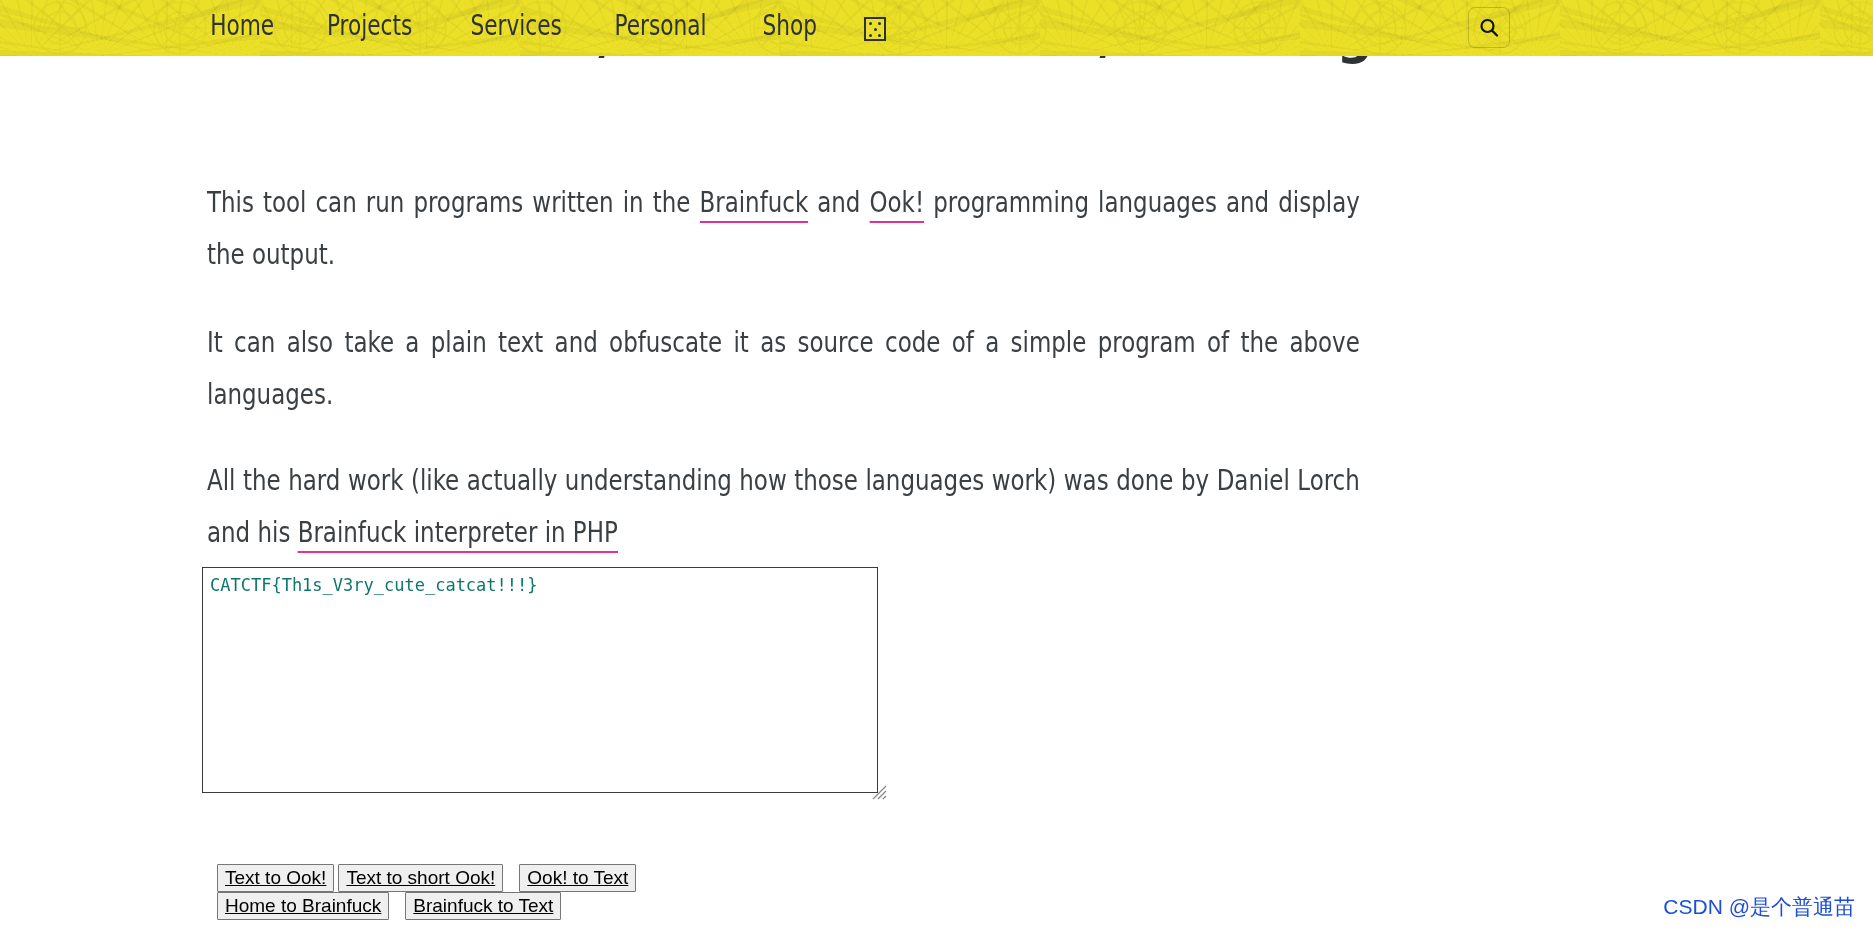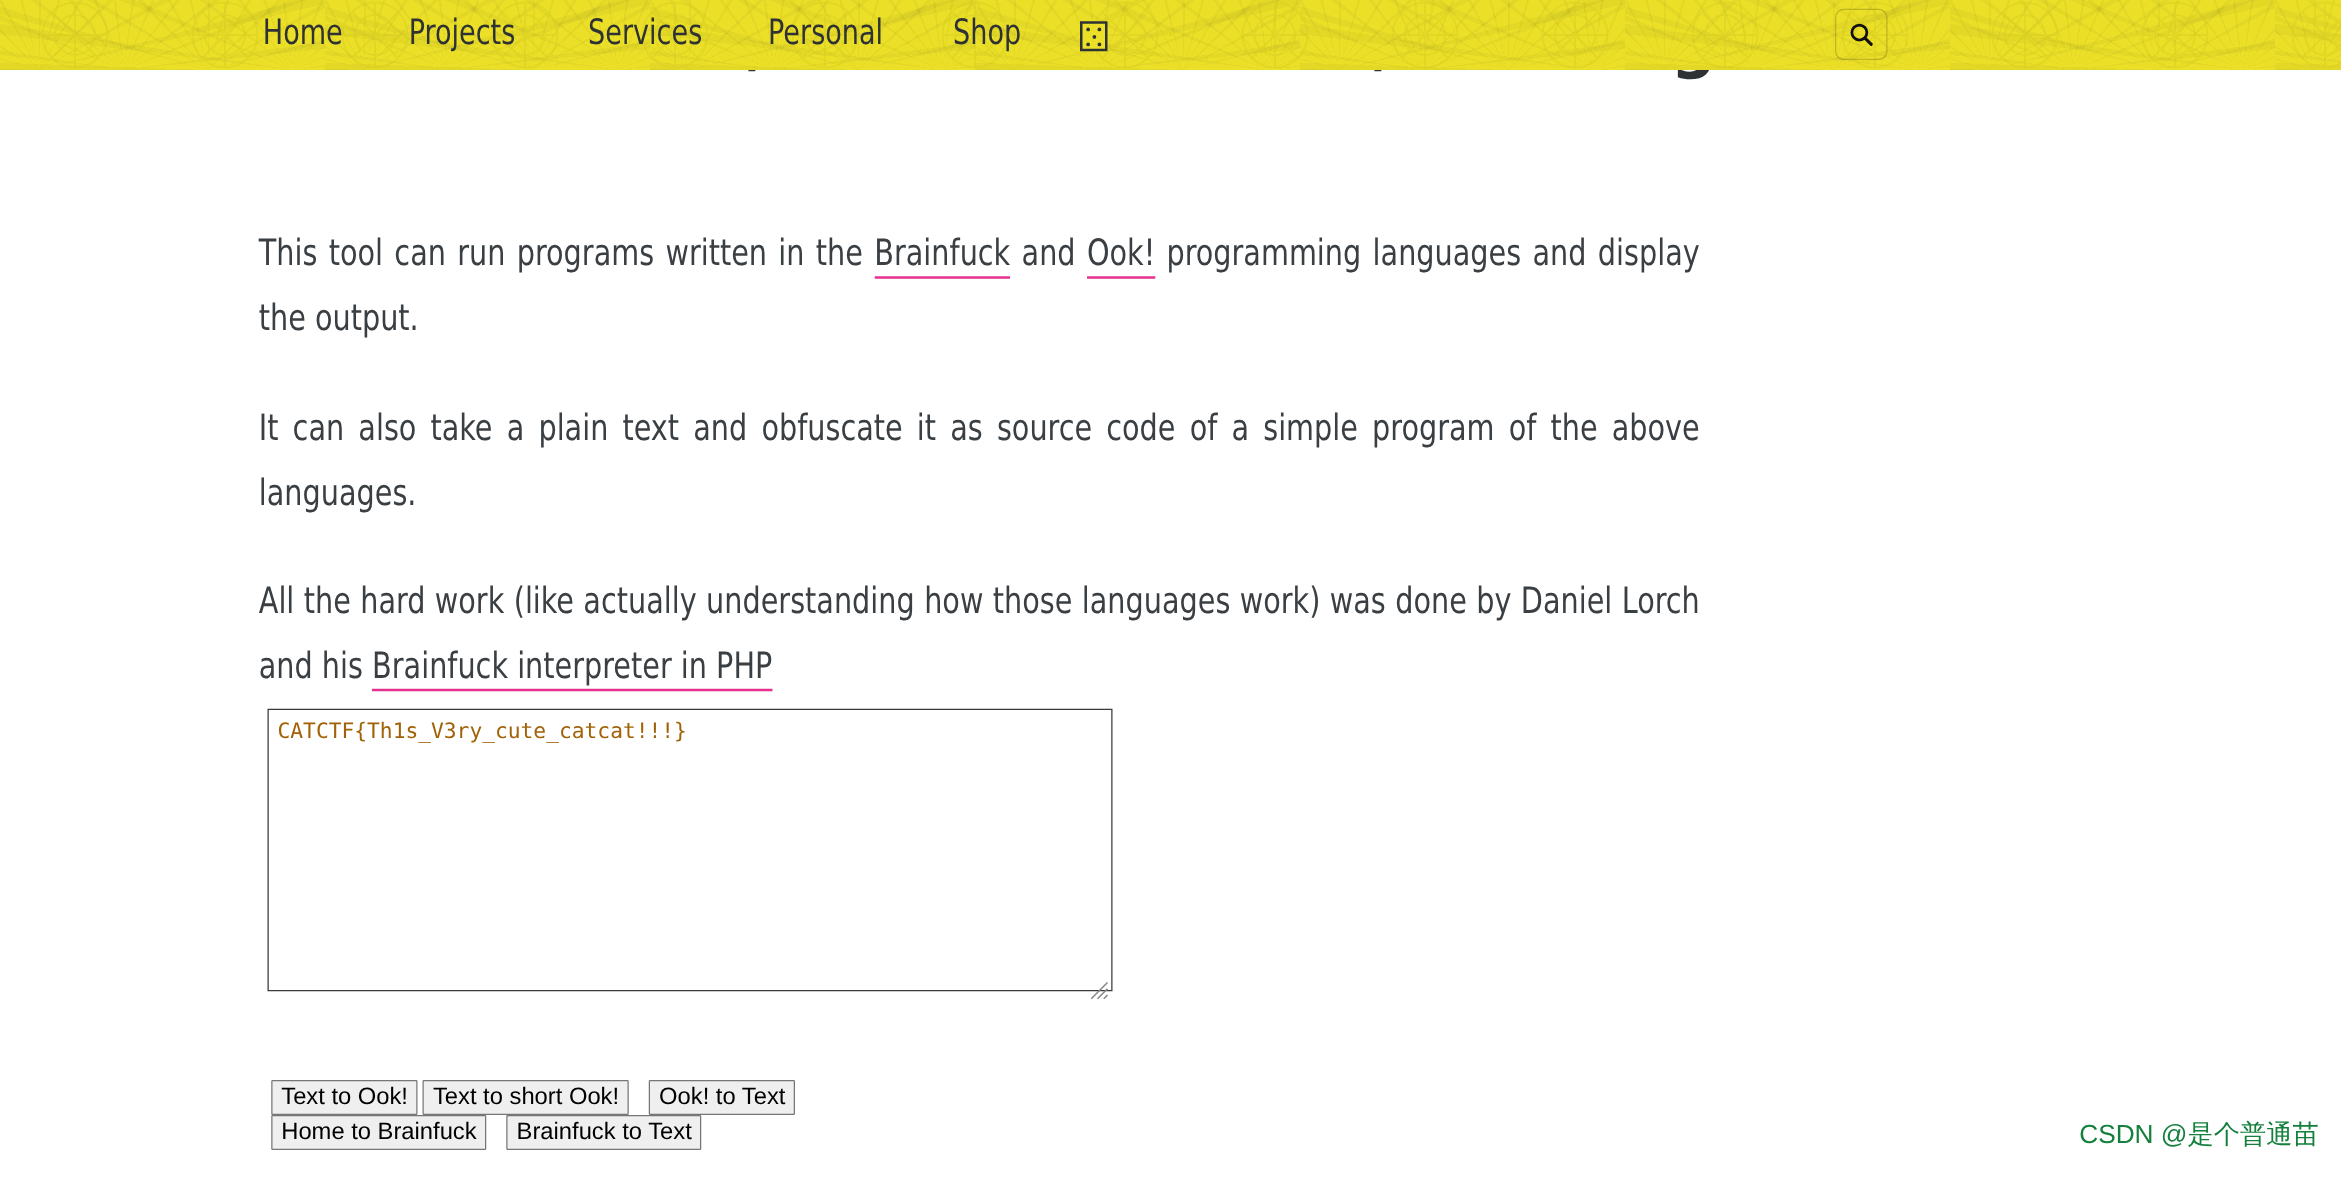--- a/index.html
+++ b/index.html
@@ -175,49 +175,50 @@
     color: #3a3f43;
     text-decoration: none;
     border-bottom: 2px solid #e6308f;
     padding-bottom: 2px;
     cursor: pointer;
   }
 
   
   #code-textarea {
     position: absolute;
-    left: 214px;
+    left: 202px;
     top: 511px;
     width: 676px;
     height: 226px;
     border: 1px solid #3a3a3a;
     background: #ffffff;
     font-family: "DejaVu Sans Mono", "Liberation Mono", monospace;
     font-size: 17px;
     line-height: 22px;
-    color: #a16207;
+    color: #0f766e;
     padding: 6px 7px;
     resize: none;
     outline: none;
     overflow: hidden;
   }
 
   #resize-handle {
     position: absolute;
     left: 869px;
     top: 726px;
     width: 20px;
     height: 20px;
     pointer-events: none;
   }
 
   .btn-row {
     position: absolute;
     display: flex;
     align-items: center;
+    text-decoration: underline;
   }
   #btn-row-1 { left: 217px; top: 808px; }
   #btn-row-2 { left: 217px; top: 836px; }
 
   .tool-btn {
     font-family: "Liberation Sans", sans-serif;
     font-size: 19px;
     line-height: 19px;
     color: #000;
     background: #efefef;
@@ -231,21 +232,21 @@
   .btn-gap-sm { margin-right: 4px; }
   .btn-gap-lg { margin-right: 16px; }
 
   
   #watermark {
     position: absolute;
     right: 18px;
     bottom: 22px;
     font-family: "Liberation Sans", sans-serif;
     font-size: 21px;
-    color: #15803d;
+    color: #1d4ed8;
     white-space: nowrap;
     user-select: none;
   }
 </style>
 </head>
 <body>
 
 <div id="page-wrap">
 
   <div id="page-title">Brainfuck Ook/Ook! Obfuscation/Encoding</div>

